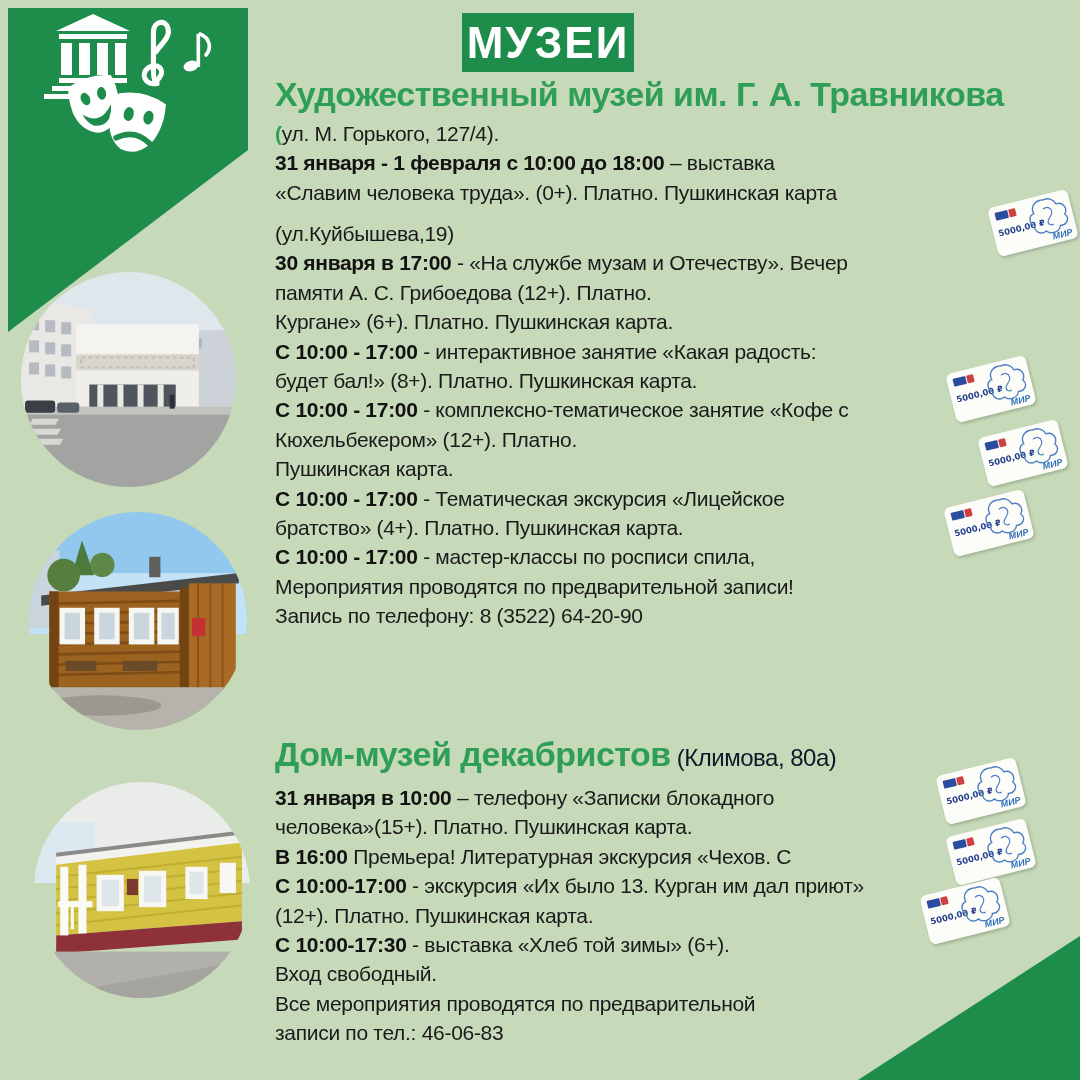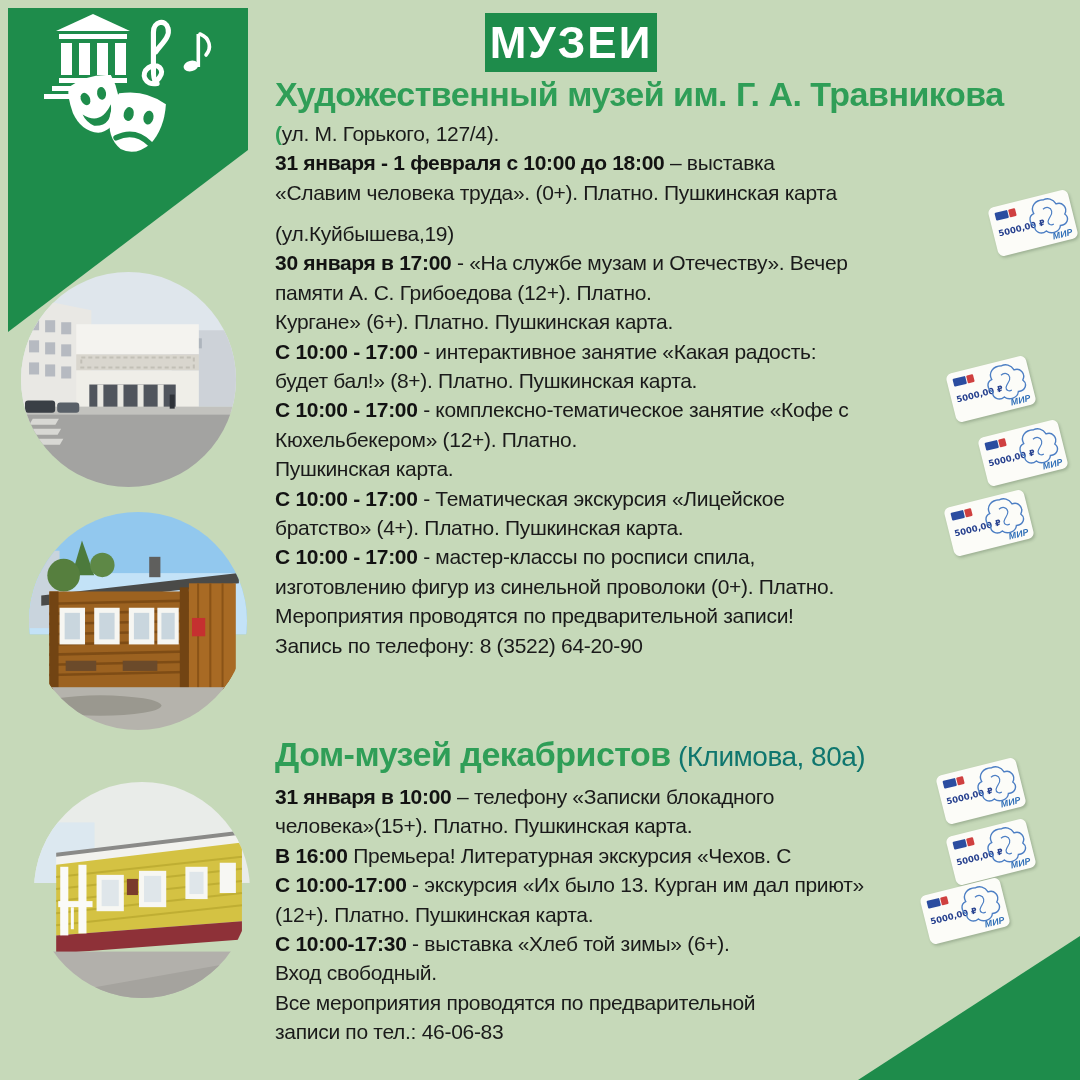--- a/index.html
+++ b/index.html
@@ -4,29 +4,29 @@
 <style>
   html,body{margin:0;padding:0;background:#9aa79a;}
   .poster{
     position:relative;width:1080px;height:1080px;margin:0 auto;
     background:#c6d9b9;overflow:hidden;
     font-family:"Liberation Sans",sans-serif;color:#1a1a1a;
   }
   .bg{position:absolute;left:0;top:0;width:1080px;height:1080px;}
   .logo-svg{position:absolute;left:42px;top:14px;width:190px;height:170px;}
   .title-box{
-    position:absolute;left:485px;top:13px;width:172px;height:59px;
+    position:absolute;left:462px;top:13px;width:172px;height:59px;
     background:#1e8c4b;color:#ffffff;display:flex;align-items:center;justify-content:center;
     font-size:44px;font-weight:700;letter-spacing:2px;
   }
   .content{position:absolute;left:275px;top:0;width:800px;}
   .section{position:absolute;left:0;width:800px;}
   .sec1{top:74px}.sec2{top:219px}.sec3{top:734px}
   .s-heading{font-size:34px;font-weight:700;color:#2f9e57;line-height:40px;margin-bottom:5px;letter-spacing:-0.5px;white-space:nowrap;}
-  .h-suffix{color:#0f766e;font-weight:400;font-size:28px;text-align:right;}
+  .h-suffix{color:#0f172a;font-weight:400;font-size:24px;text-align:right;}
   .line{font-size:21px;line-height:29.4px;letter-spacing:-0.3px;white-space:nowrap;color:#1a1a1a;}
   .line .b{font-weight:700;color:#121212;text-align:center;}
   .line .g{color:#2f9e57;font-weight:700;}
   .photo{position:absolute;border-radius:50%;overflow:hidden;}
   .ph1{left:21px;top:272px;width:215px;height:215px;}
   .ph2{left:29px;top:512px;width:218px;height:218px;}
   .ph3{left:34px;top:782px;width:216px;height:216px;}
   .photo svg{display:block;width:100%;height:100%;}
   .card{
     position:absolute;width:82px;height:50px;background:#fcfcf8;border-radius:6px;
@@ -228,21 +228,20 @@
         <div class="line"><span>памяти А. С. Грибоедова (12+). Платно.</span></div>
         <div class="line"><span>Кургане» (6+). Платно. Пушкинская карта.</span></div>
         <div class="line"><span class="b">С 10:00 - 17:00</span><span> - интерактивное занятие «Какая радость:</span></div>
         <div class="line"><span>будет бал!» (8+). Платно. Пушкинская карта.</span></div>
         <div class="line"><span class="b">С 10:00 - 17:00</span><span> - комплексно-тематическое занятие «Кофе с</span></div>
         <div class="line"><span>Кюхельбекером» (12+). Платно.</span></div>
         <div class="line"><span>Пушкинская карта.</span></div>
         <div class="line"><span class="b">С 10:00 - 17:00</span><span> - Тематическая экскурсия «Лицейское</span></div>
         <div class="line"><span>братство» (4+). Платно. Пушкинская карта.</span></div>
         <div class="line"><span class="b">С 10:00 - 17:00</span><span> - мастер-классы по росписи спила,</span></div>
-        <div class="line"><span>изготовлению фигур из синельной проволоки (0+). Платно.</span></div>
         <div class="line"><span>Мероприятия проводятся по предварительной записи!</span></div>
         <div class="line"><span>Запись по телефону: 8 (3522) 64-20-90</span></div>
       </div>
       <div class="section sec3">
         <div class="s-heading"><span>Дом-музей декабристов</span><span class="h-suffix"> (Климова, 80а)</span></div>
         <div class="line"><span class="b">31 января в 10:00</span><span> – телефону «Записки блокадного</span></div>
         <div class="line"><span>человека»(15+). Платно. Пушкинская карта.</span></div>
         <div class="line"><span class="b">В 16:00</span><span> Премьера! Литературная экскурсия «Чехов. С</span></div>
         <div class="line"><span class="b">С 10:00-17:00</span><span> - экскурсия «Их было 13. Курган им дал приют»</span></div>
         <div class="line"><span>(12+). Платно. Пушкинская карта.</span></div>

